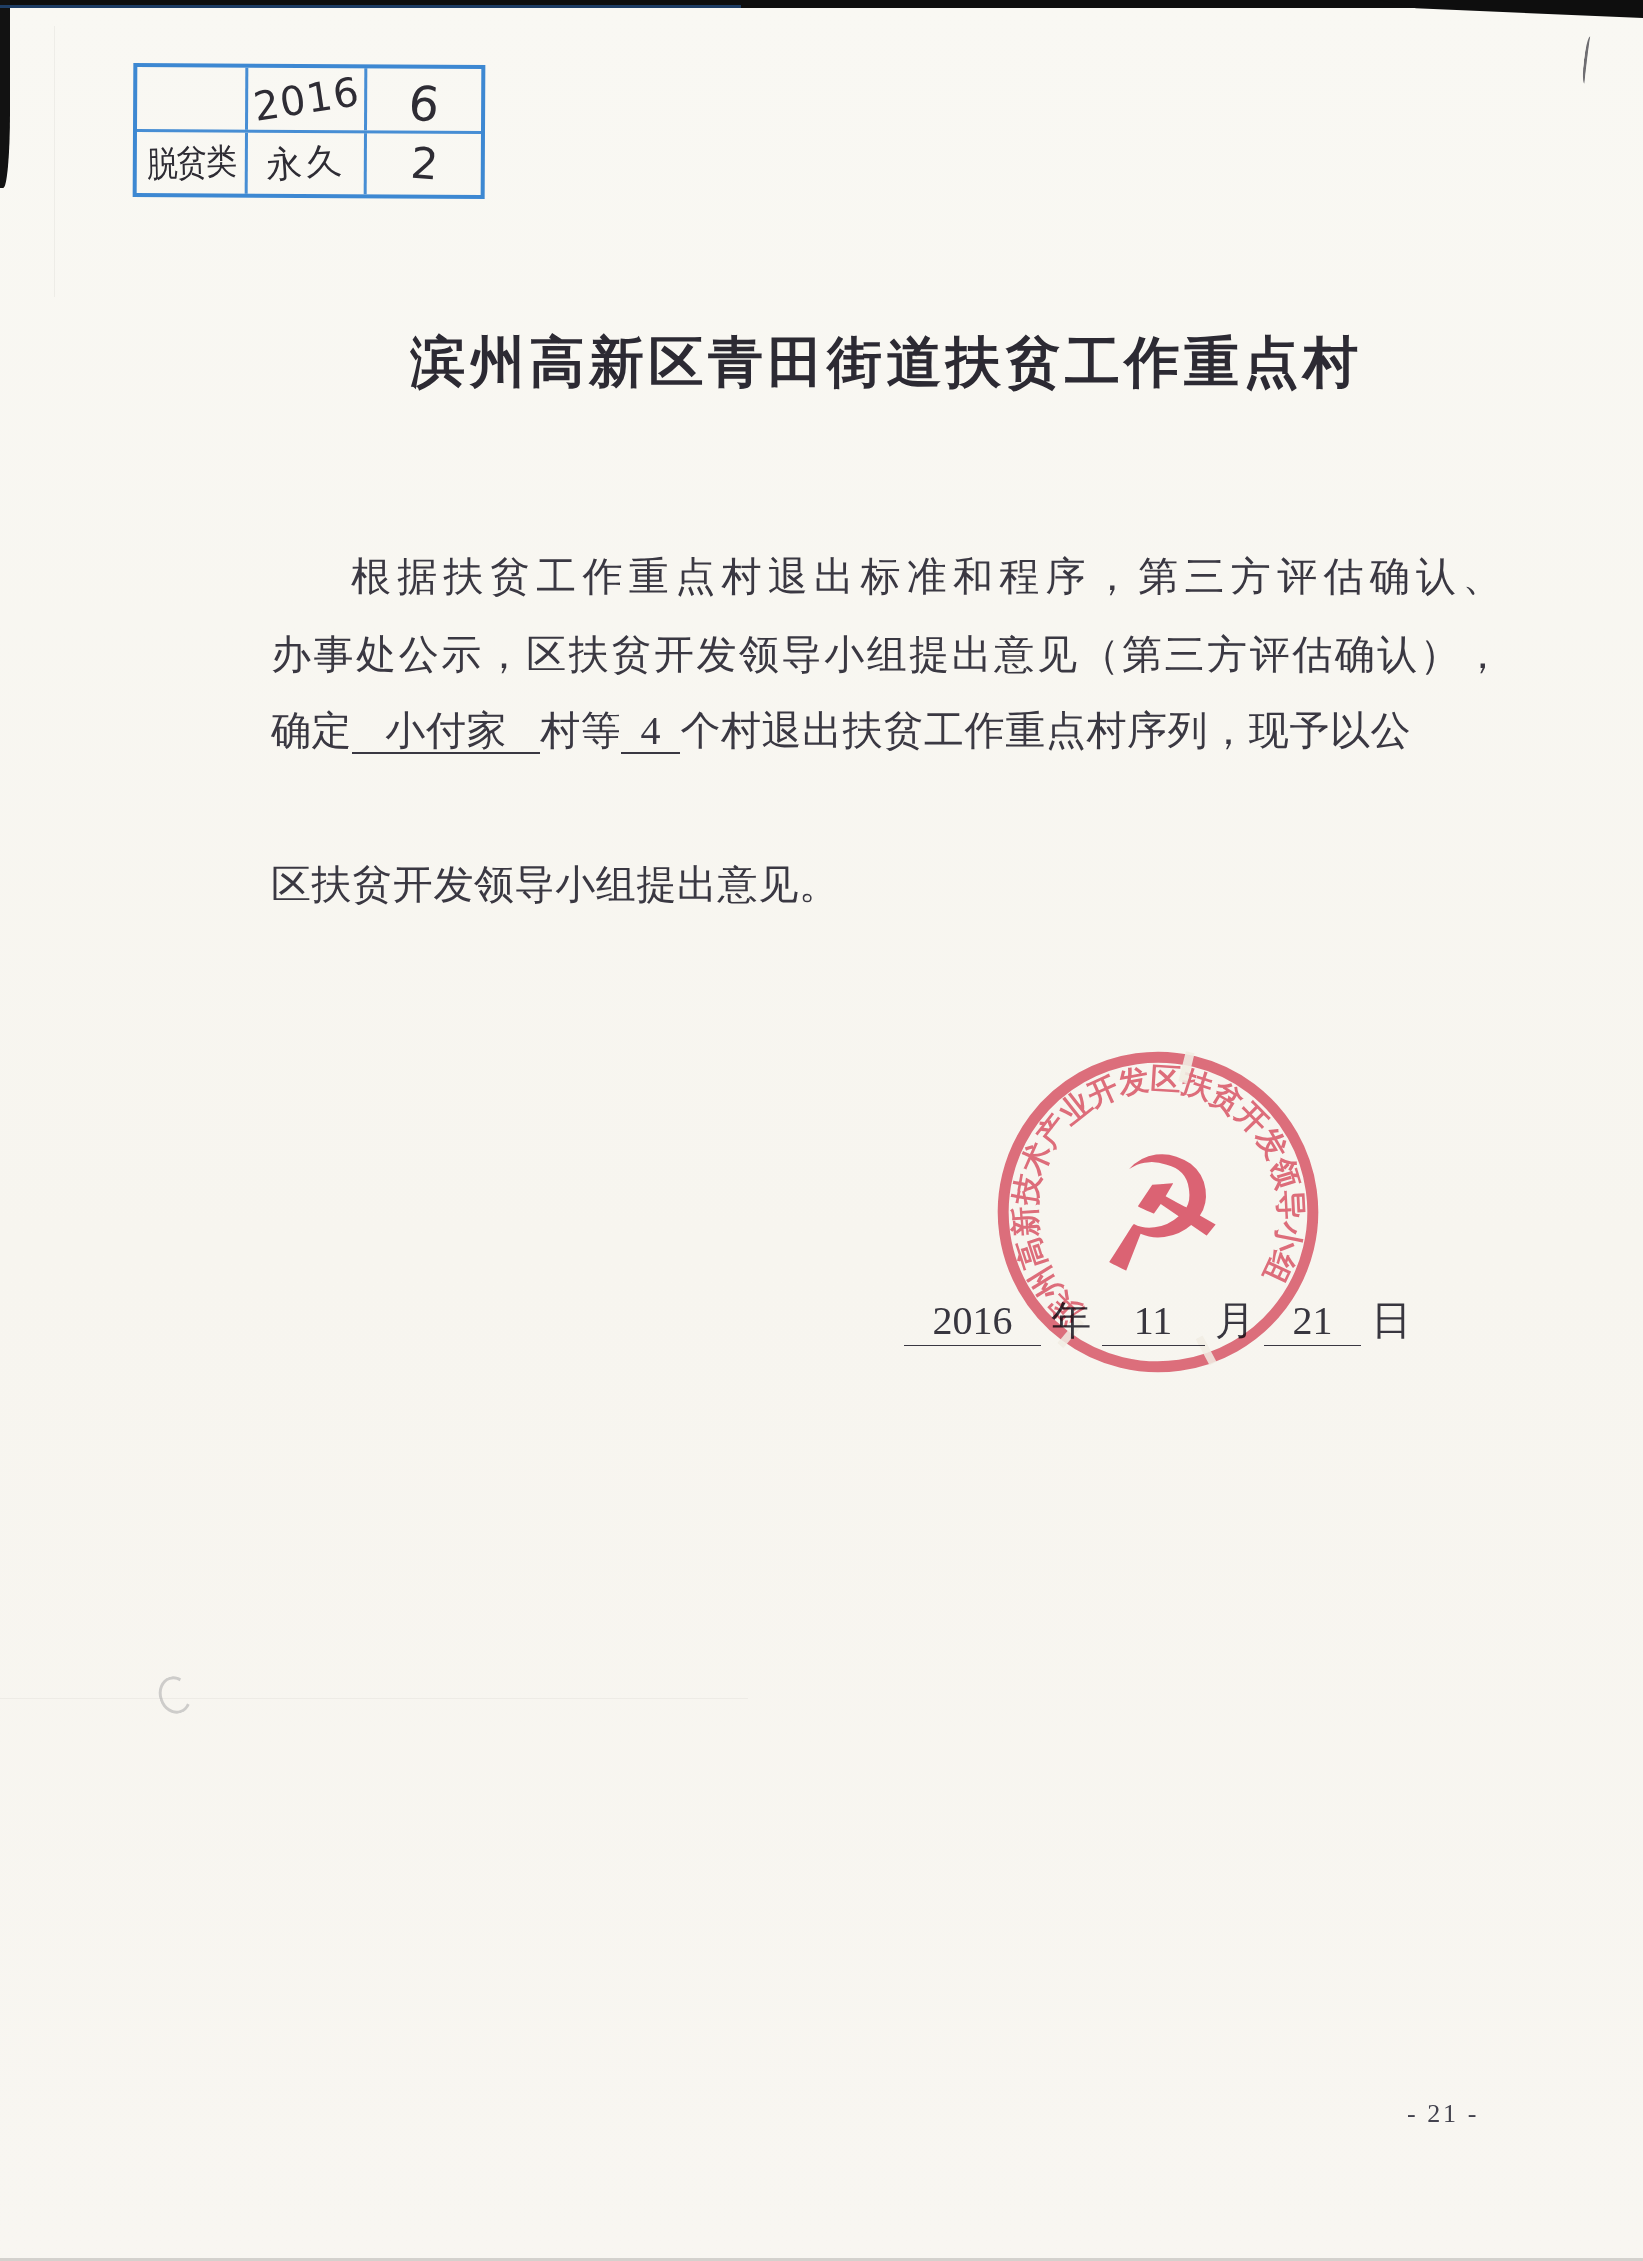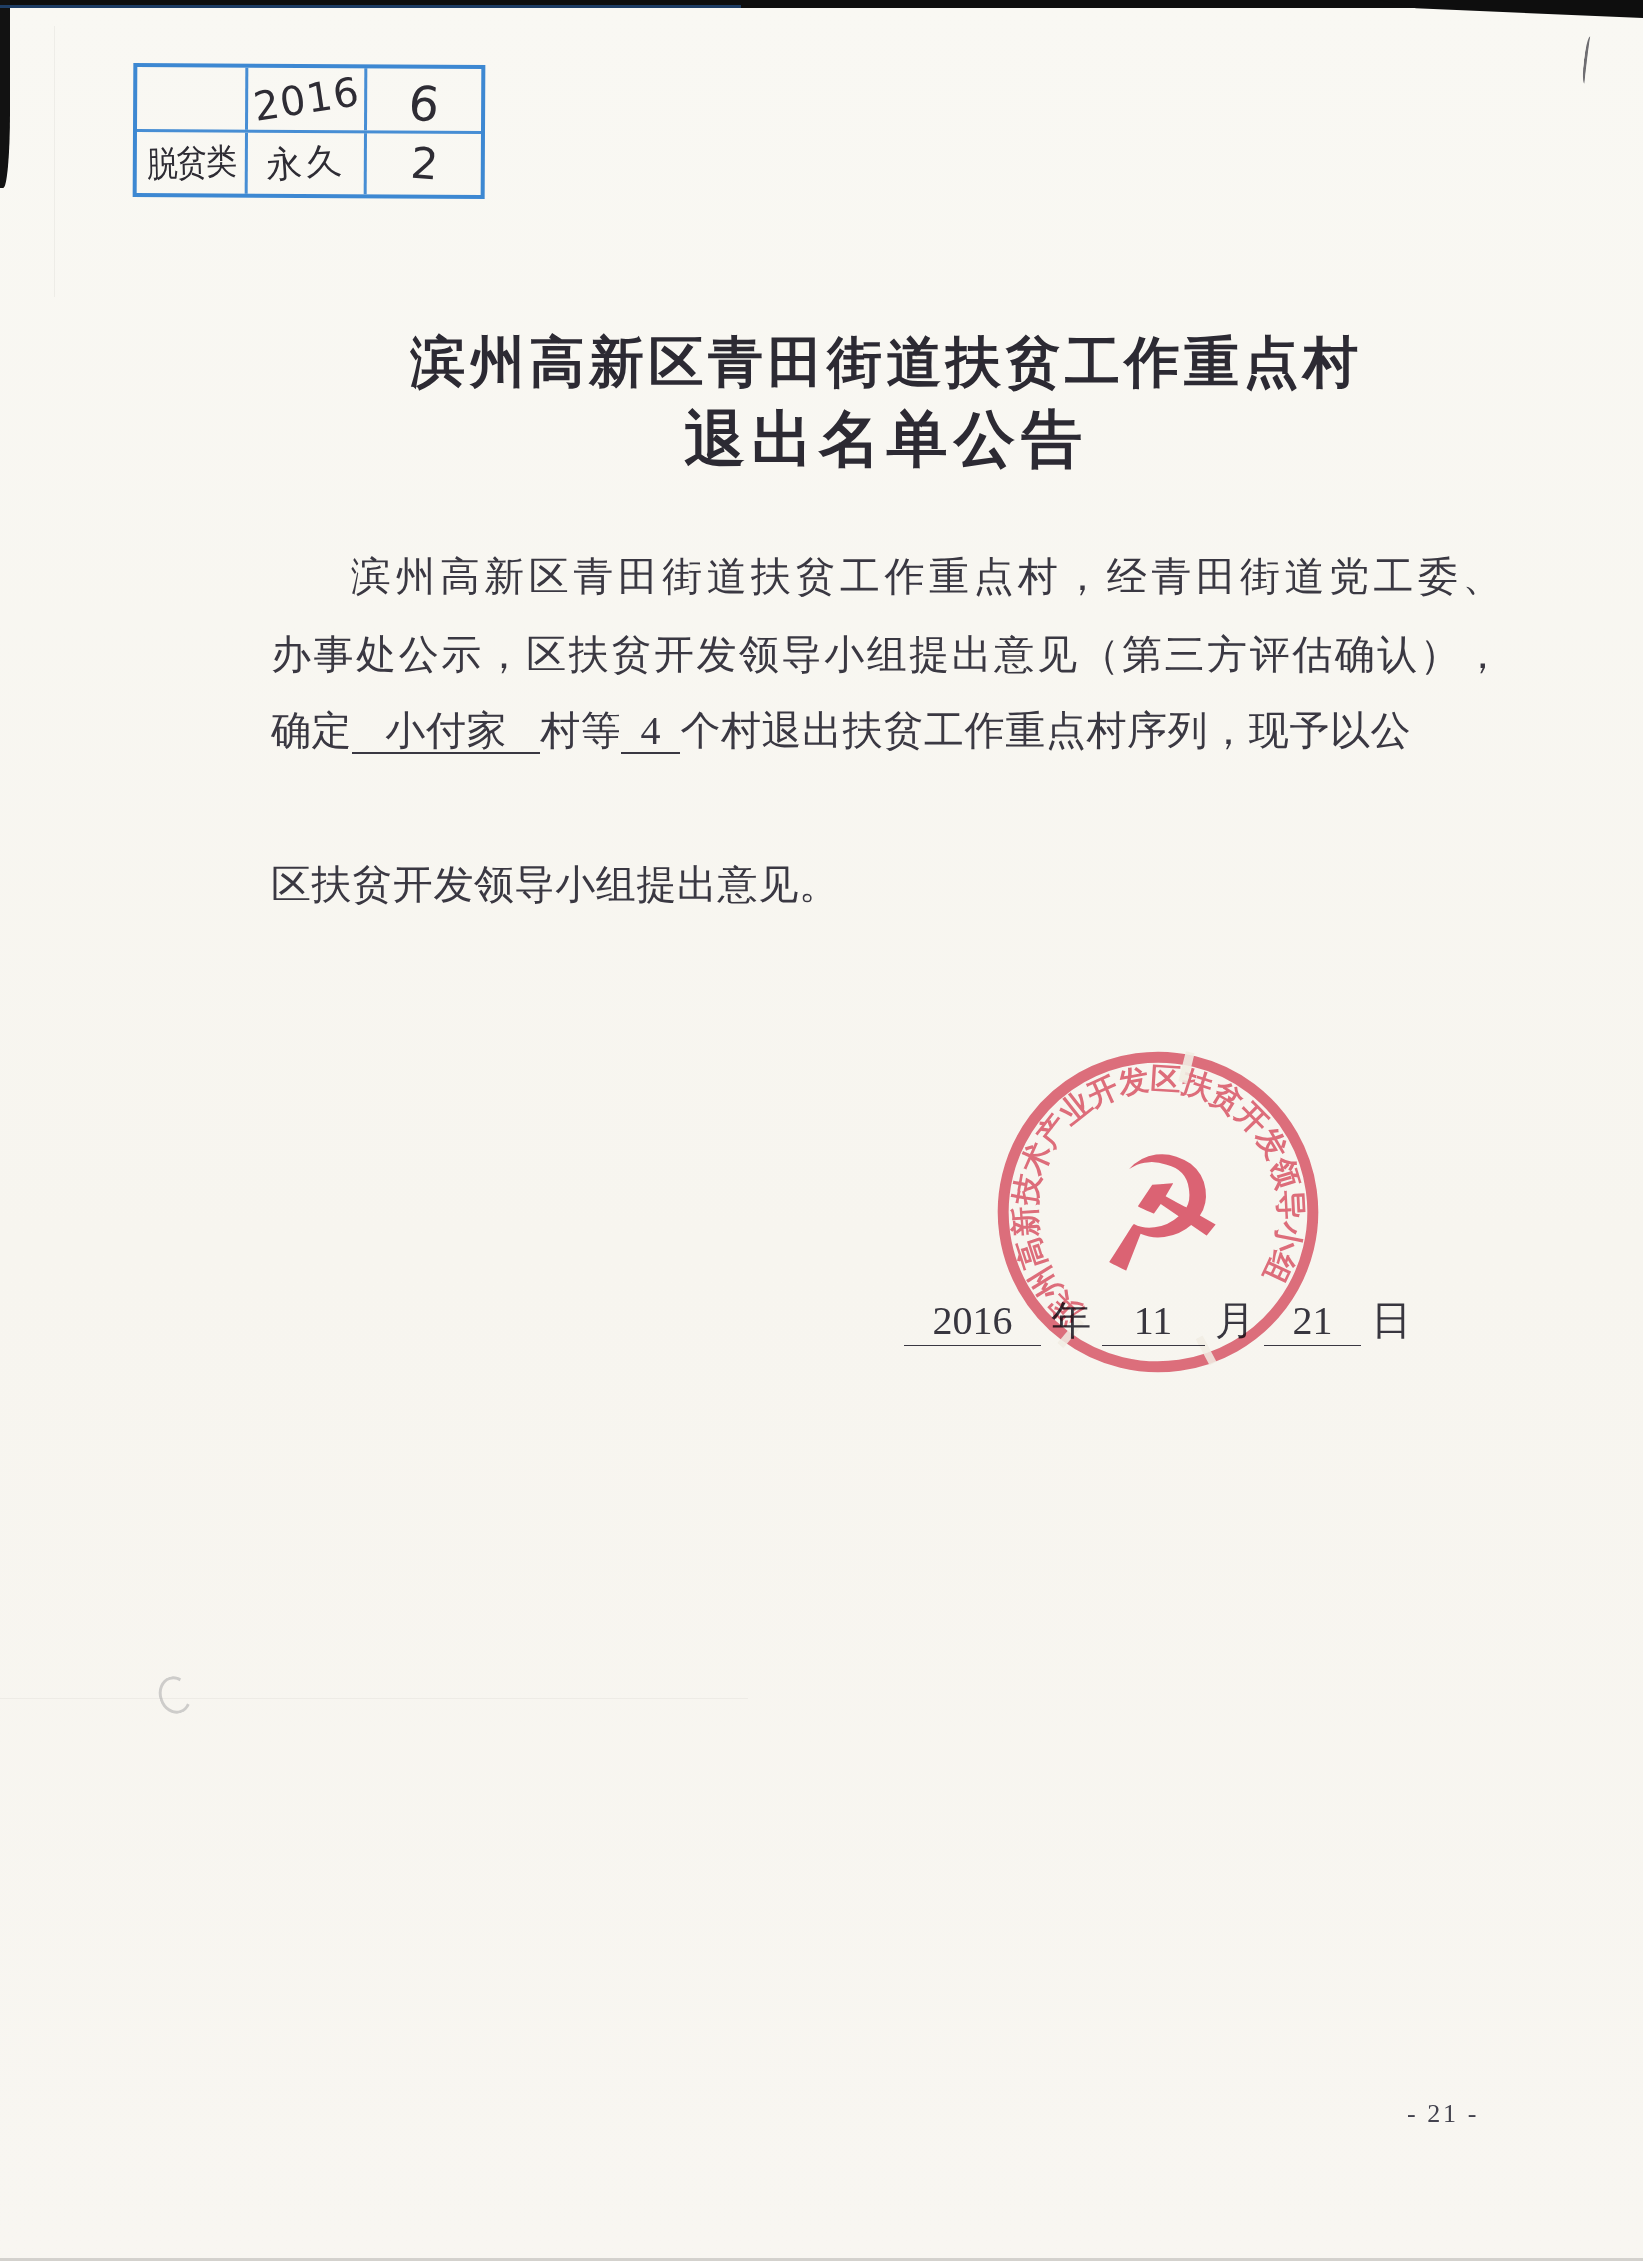--- a/index.html
+++ b/index.html
@@ -101,24 +101,23 @@
         <span class="hand hw-perm">永久</span>
       </div>
       <div class="cell c3">
         <span class="hand hw-2">2</span>
       </div>
     </div>
   </div>
 
   <div class="title">
     <div class="t1">滨州高新区青田街道扶贫工作重点村</div>
-    <div class="t2">退出名单公告</div>
   </div>
 
-  <div class="bline just indent" style="top:549px;">滨州高新区青田街道扶贫工作重点村，经青田街道党工委、</div>
+  <div class="bline just indent" style="top:549px;">根据扶贫工作重点村退出标准和程序，第三方评估确认、</div>
   <div class="bline just" style="top:627px;">办事处公示，区扶贫开发领导小组提出意见（第三方评估确认），</div>
   <div class="bline" style="top:703px;"><span>确定</span><span class="blank w1">小付家</span><span>村等</span><span class="blank w2">4</span><span>个村退出扶贫工作重点村序列，现予以公</span></div>
   <div class="bline" style="top:857px;">区扶贫开发领导小组提出意见。</div>
 
 
   <div class="dateline">
     <span class="dspan dy">2016</span><span class="dsep">年</span><span class="dspan dm">11</span><span class="dsep">月</span><span class="dspan dd">21</span><span class="dsep">日</span>
   </div>
 
   <svg class="seal" viewBox="0 0 524 524">

